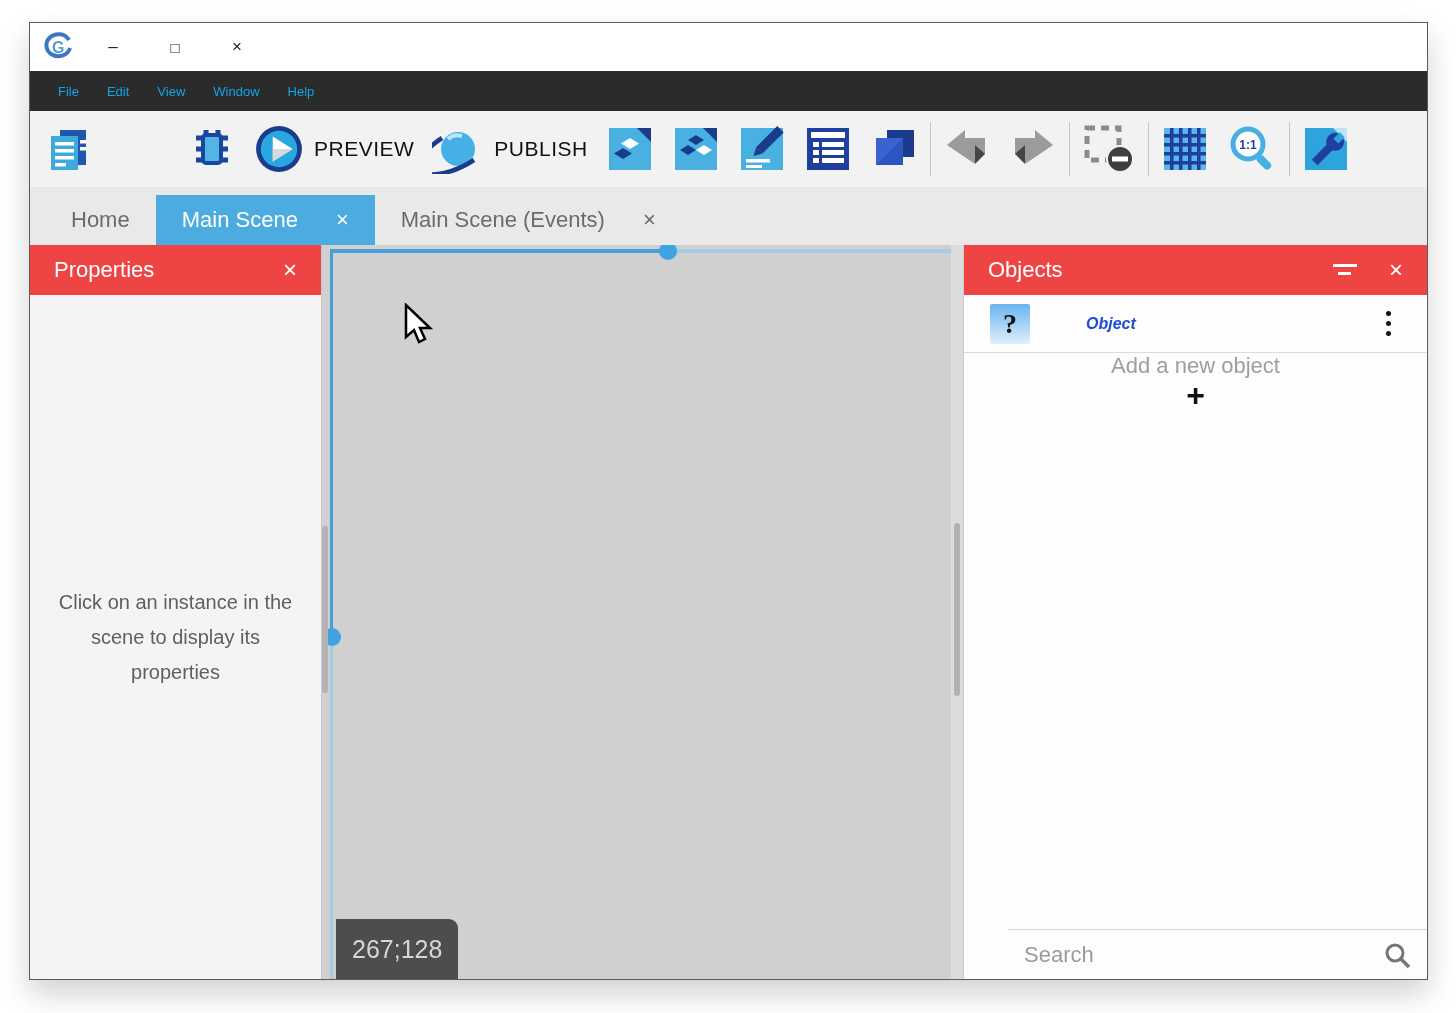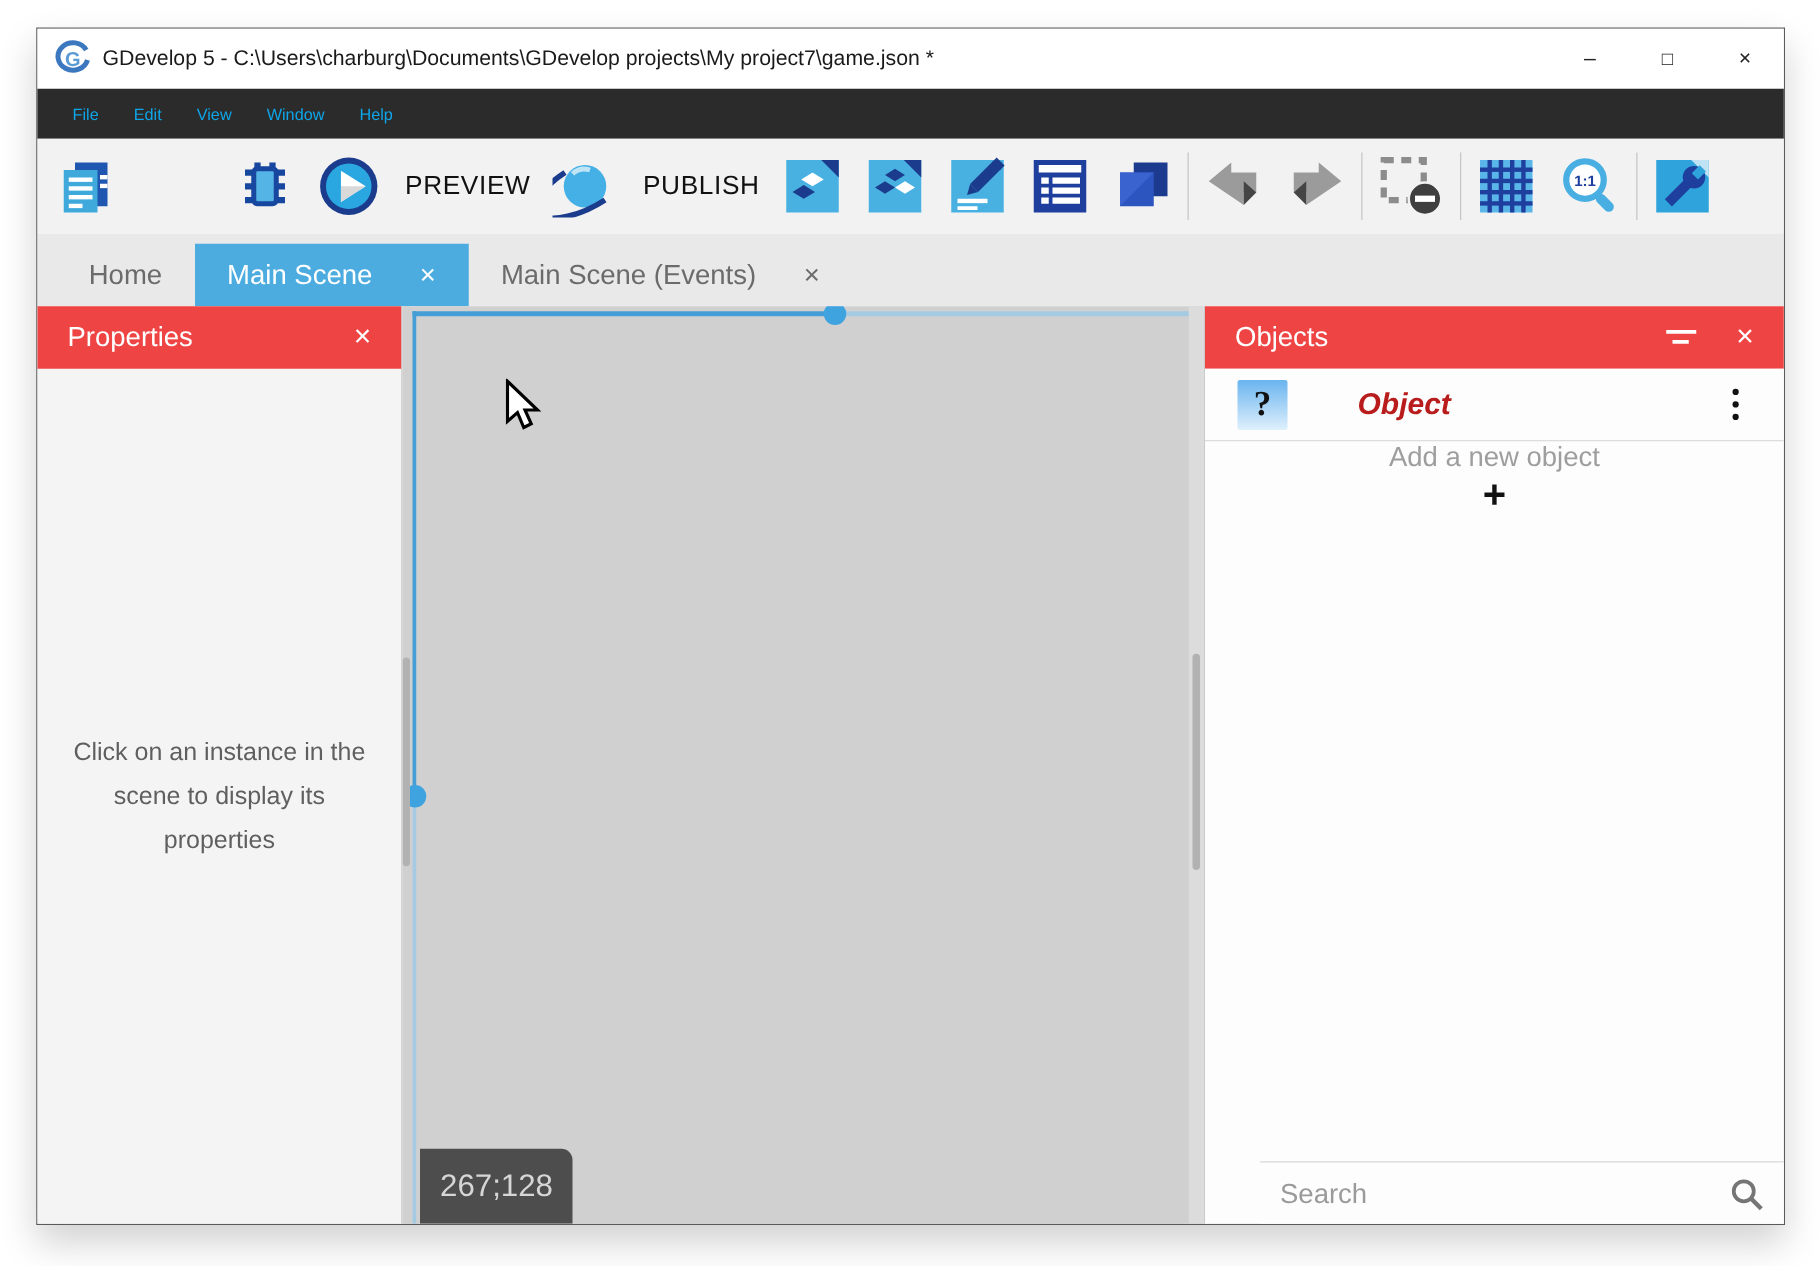--- a/index.html
+++ b/index.html
@@ -19,21 +19,21 @@
   .win-btn.max { font-size:15px; }
 
   
   .menubar { height:40px; background:#2b2b2b; display:flex; align-items:center; padding-left:14px; flex:none; }
   .menu-item { color:#0ea5e9; font-size:13px; padding:0 14px; height:100%; display:flex; align-items:center; }
 
   
   .toolbar { height:76px; background:#f2f2f2; display:flex; align-items:center; padding:0 14px; flex:none; }
   .tbtn { background:transparent; border:none; padding:0; display:flex; align-items:center; cursor:default; flex:none; }
   .tbtn svg { display:block; }
-  .tb-label { font-size:21px; color:#111; margin-left:20px; letter-spacing:.5px; }
+  .tb-label { font-size:21px; color:#111; margin-left:10px; letter-spacing:.5px; }
   .sep { width:1px; height:54px; background:#c6c6c6; margin:0 12px; flex:none; }
   .gap-lg { width:96px; flex:none; }
   .gap { width:18px; flex:none; }
 
   
   .tabbar { height:58px; background:#e9e9e9; display:flex; align-items:flex-end; padding-left:15px; flex:none; }
   .tab { height:50px; display:flex; align-items:center; padding:0 26px; font-size:22px; color:#6b6b6b; cursor:default;justify-content:flex-end; }
   .tab.active { background:#4cacdf; color:#fff; }
   .tab-close { margin-left:38px; font-size:22px; line-height:1; }
   .tab.active .tab-close { color:#fff; }
@@ -72,21 +72,21 @@
                  border-top-right-radius:9px; }
   .cursor { position:absolute; left:80px; top:58px; }
 
   .objects { width:464px; flex:none; background:#fdfdfd; border-left:1px solid #c9c9c9;
              display:flex; flex-direction:column; position:relative; }
   .obj-row { height:58px; display:flex; align-items:center; padding:0 26px; background:#fdfdfd;
              border-bottom:1px solid #dcdcdc; }
   .obj-thumb { width:40px; height:40px; border-radius:2px; background:linear-gradient(#69b4ef,#dff0fc);
                display:flex; align-items:center; justify-content:center;
                font-size:28px; font-weight:bold; color:#111; font-family:"Liberation Serif", serif; }
-  .obj-name { font-size:24px; font-weight:bold; font-style:italic; color:#b91c1c; margin-left:56px; flex:1; }
+  .obj-name { font-size:16px; font-weight:bold; font-style:italic; color:#1d4ed8; margin-left:56px; flex:1; }
   .dots-menu { width:26px; display:flex; flex-direction:column; align-items:center; gap:5px;
                background:none; border:none; cursor:default; }
   .dots-menu i { width:5px; height:5px; border-radius:50%; background:#111; }
   .add-row { height:55px; display:flex; align-items:center; padding:0 26px;flex-direction:column; }
   .add-label { flex:1; text-align:center; font-size:22px; color:#9e9e9e; }
   .add-plus { font-size:32px; font-weight:bold; color:#111; background:none; border:none; line-height:1; cursor:default; }
   .obj-body { flex:1; }
   .search-bar { height:50px; border-top:1px solid #d8d8d8; background:#fdfdfd;
                 display:flex; align-items:center; padding:0 16px;margin-left:44px; }
   .search-input { flex:1; border:none; outline:none; background:transparent; font-size:22px; color:#333;
@@ -96,21 +96,20 @@
 </head>
 <body>
 
 <div class="window">
 
   <div class="titlebar">
     <svg class="logo" viewBox="0 0 30 30">
       <path d="M25 8 A12 11 0 1 0 26 16" fill="none" stroke="#3c78c0" stroke-width="4"></path>
       <text x="8" y="21" font-size="16" font-weight="bold" fill="#5b9bd5" font-family="Liberation Sans, sans-serif">G</text>
     </svg>
-    <span class="title-text">GDevelop 5 - C:\Users\charburg\Documents\GDevelop projects\My project7\game.json *</span>
     <div class="win-controls">
       <button class="win-btn">–</button>
       <button class="win-btn max">□</button>
       <button class="win-btn">×</button>
     </div>
   </div>
 
   <div class="menubar">
     <span class="menu-item">File</span>
     <span class="menu-item">Edit</span>

